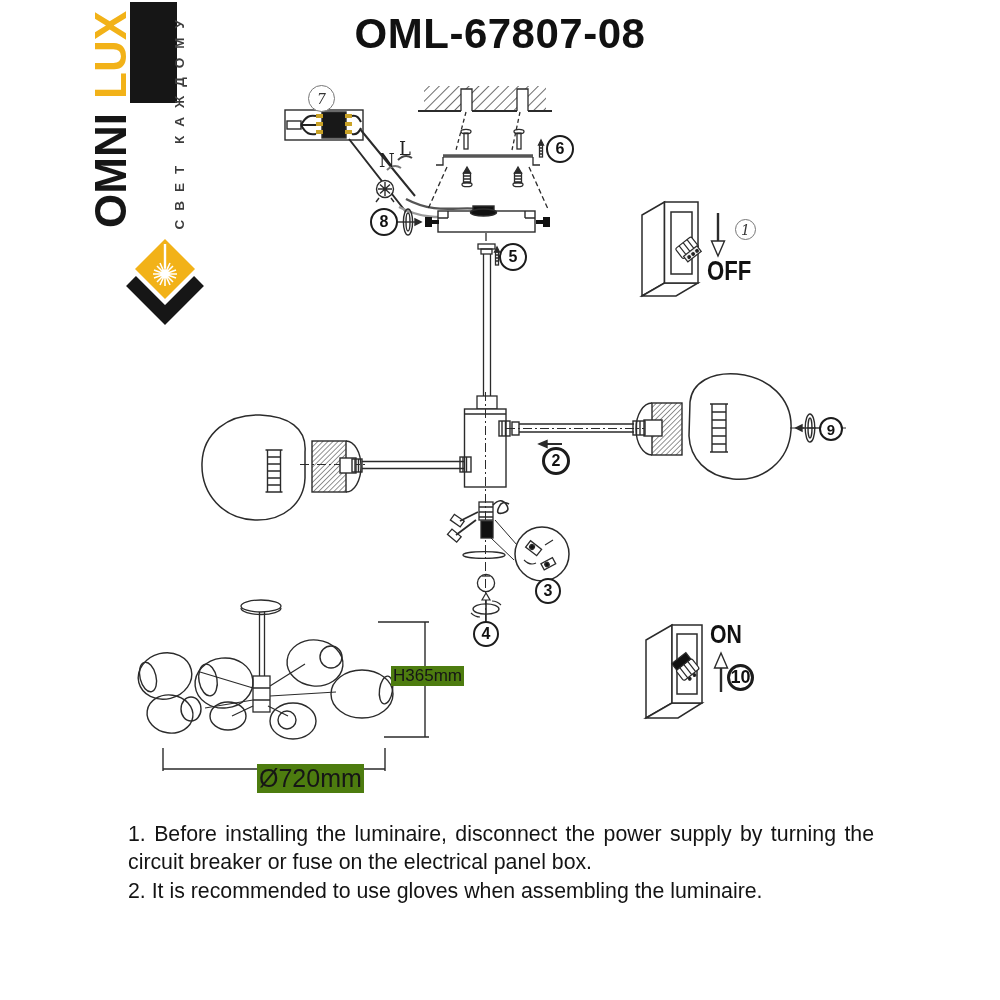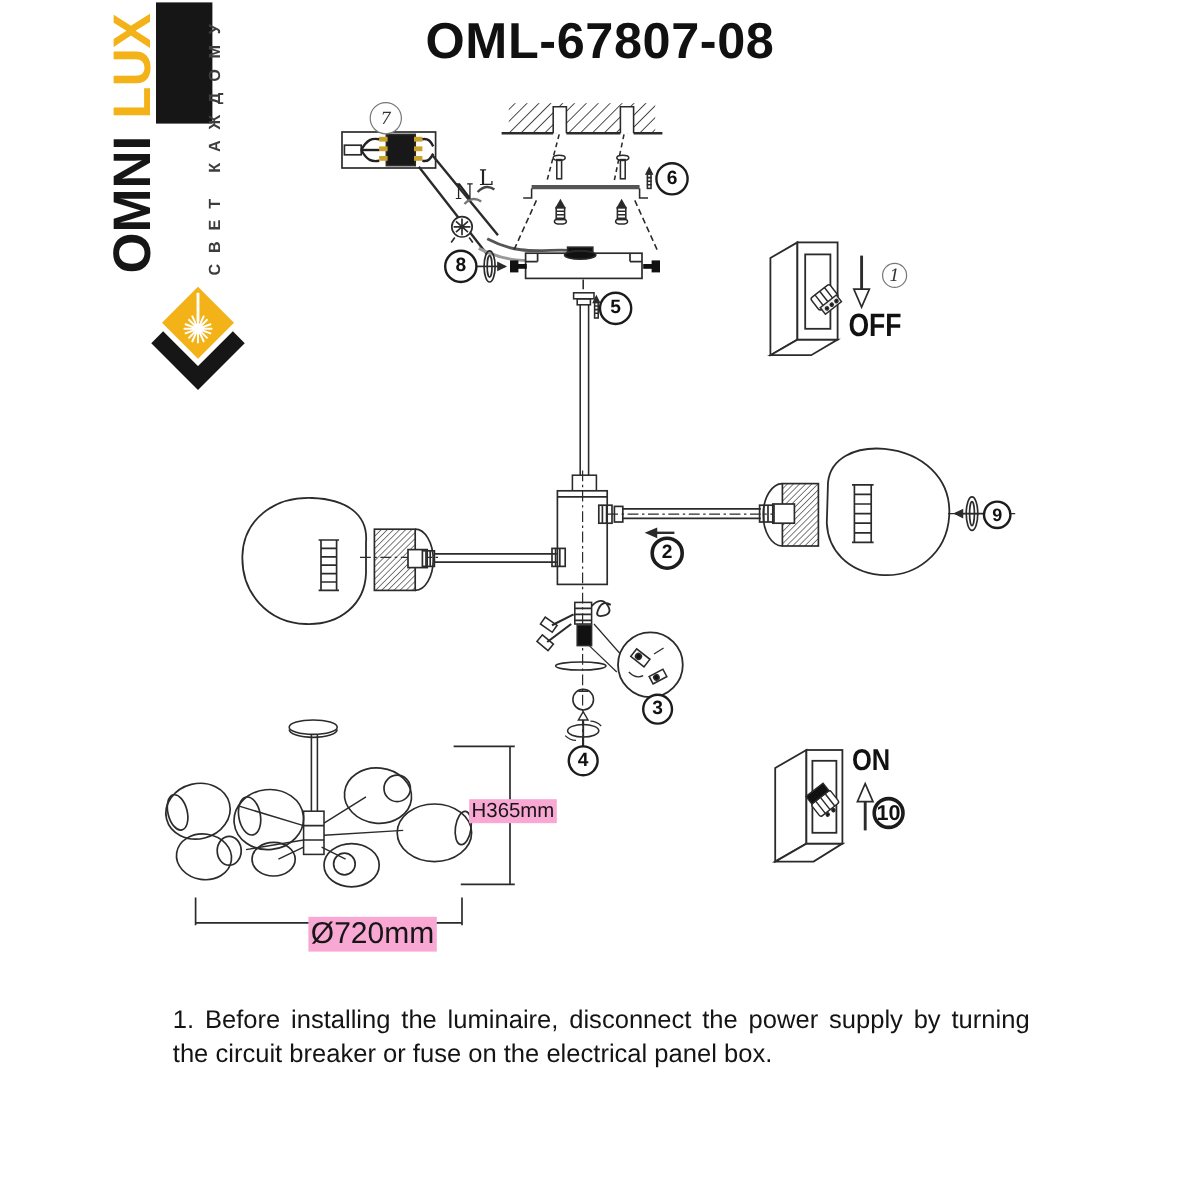--- a/index.html
+++ b/index.html
@@ -20,26 +20,26 @@
   .co{position:absolute;border:2.4px solid #1c1c1c;border-radius:50%;background:#fff;
       display:flex;align-items:center;justify-content:center;
       font-weight:700;font-size:16px;color:#111;box-sizing:border-box;}
   .co.thin{border-width:1.4px;border-color:#777;font-family:"DejaVu Serif",serif;
            font-weight:400;font-style:italic;font-size:14px;color:#333;}
   .co.heavy{border-width:3px;}
   .lbl{position:absolute;font-weight:700;color:#111;}
   .lbl-off{left:707px;top:256px;font-size:27px;transform:scaleX(.82);transform-origin:left top;}
   .lbl-on{left:710px;top:620px;font-size:25px;transform:scaleX(.85);transform-origin:left top;}
   .wire-lbl{position:absolute;font-family:"DejaVu Serif",serif;font-size:18px;color:#222;font-weight:400;}
-  .dim{position:absolute;background:#f9a8d4;color:#161616;padding:0 2px;}
+  .dim{position:absolute;background:#4d7c0f;color:#161616;padding:0 2px;}
   .dim-h{left:391px;top:666px;font-size:17px;}
   .dim-d{left:257px;top:764px;font-size:25px;}
   .instructions{position:absolute;left:128px;top:820px;width:746px;font-size:21.3px;
                 line-height:1.335;color:#141414;}
-  .instructions p{margin:16px;text-align:justify;}
+  .instructions p{margin:0;text-align:justify;}
 </style>
 </head>
 <body>
 
 <div class="page">
 
 <svg width="1000" height="1000" viewBox="0 0 1000 1000">
   <defs>
     <pattern id="hat" patternUnits="userSpaceOnUse" width="7" height="7" patternTransform="rotate(45)">
       <line x1="0" y1="0" x2="0" y2="7" stroke="#3a3a3a" stroke-width="1.5"></line>
@@ -353,15 +353,16 @@
   <span class="co" style="left:473px;top:621px;width:26px;height:26px;">4</span>
   <span class="co" style="left:499px;top:243px;width:28px;height:28px;">5</span>
   <span class="co" style="left:546px;top:135px;width:28px;height:28px;">6</span>
   <span class="co thin" style="left:308px;top:85px;width:27px;height:27px;">7</span>
   <span class="co" style="left:370px;top:208px;width:28px;height:28px;">8</span>
   <span class="co" style="left:819px;top:417px;width:24px;height:24px;font-size:15px;">9</span>
   <span class="co heavy" style="left:727px;top:664px;width:27px;height:27px;font-size:18px;">10</span>
 
   <div class="instructions">
     <p>1. Before installing the luminaire, disconnect the power supply by turning the circuit breaker or fuse on the electrical panel box.</p>
+    <p>2. It is recommended to use gloves when assembling the luminaire.</p>
   </div>
 
 </div>
 
 </body></html>

